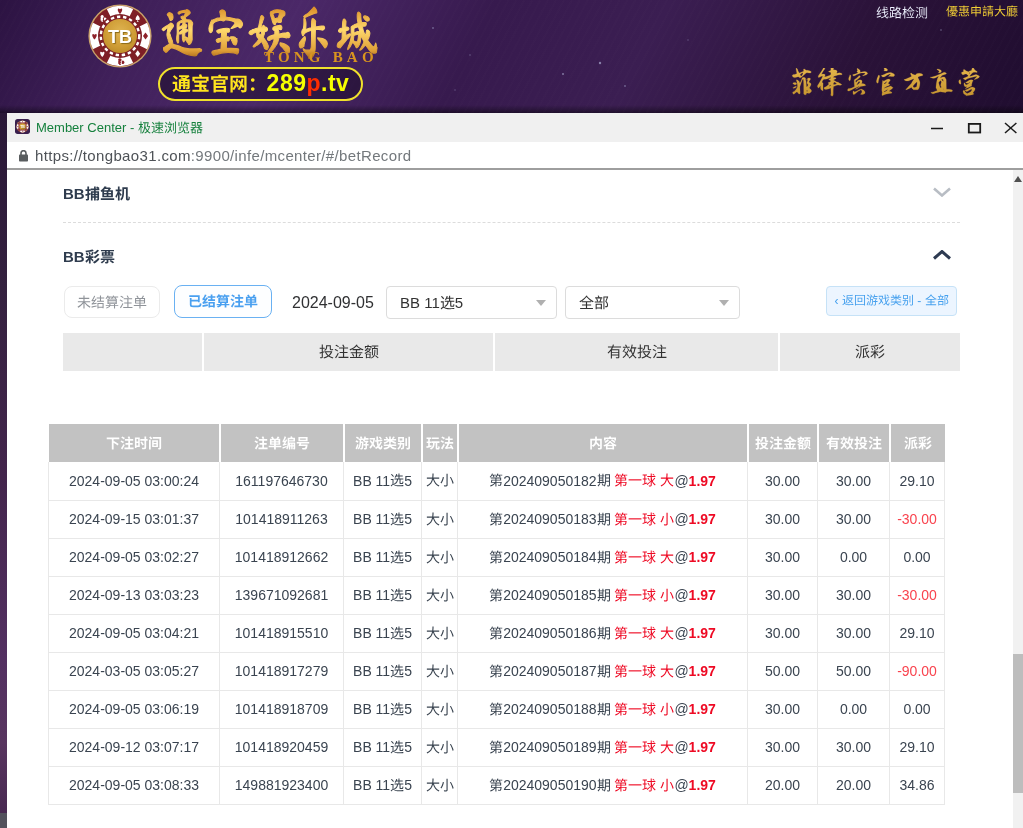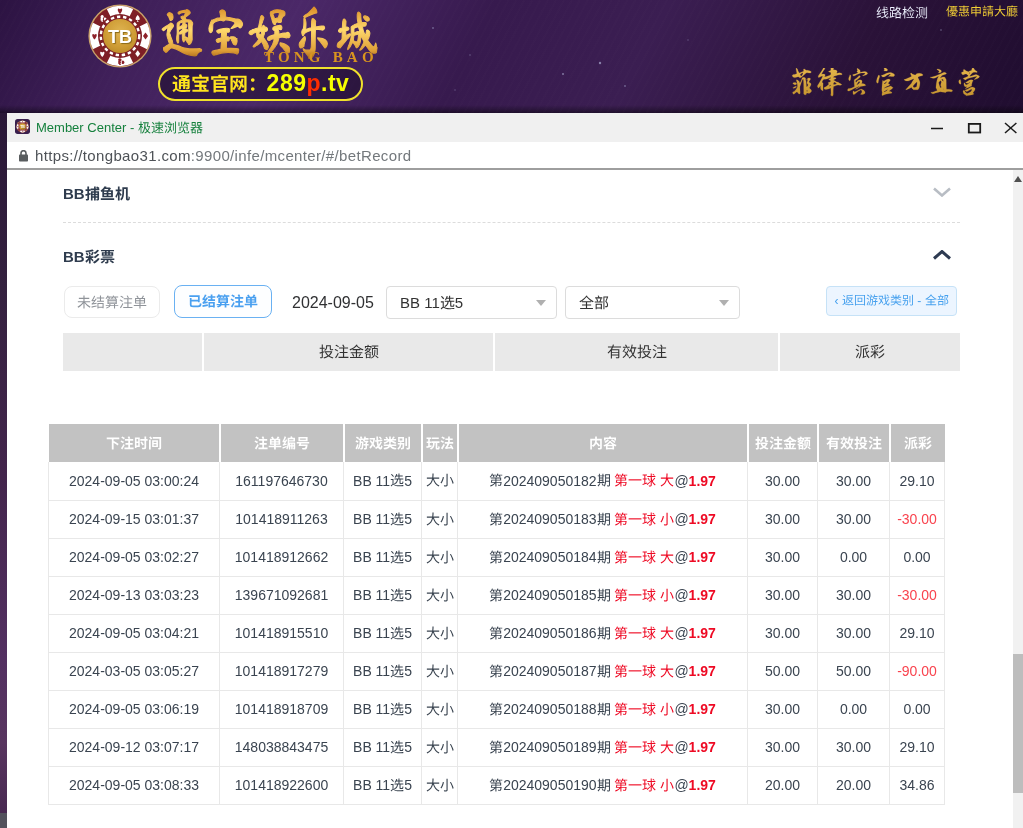--- a/index.html
+++ b/index.html
@@ -499,21 +499,21 @@
                 <use href="#r7403" x="2000"></use>
               </svg></span> <span style="display:inline-block;vertical-align:-0.12em;line-height:0"><svg style="display:block" width="14.0" height="14" viewBox="0 -880 1000 1000" fill="currentColor">
                 <use href="#r5c0f" x="0"></use>
               </svg></span></span><span class="at">@</span><b class="cr">1.97</b></td>
         <td>30.00</td>
         <td>0.00</td>
         <td>0.00</td>
       </tr>
       <tr class="mtr">
         <td>2024-09-12 03:07:17</td>
-        <td>148038843475</td>
+        <td>101418920459</td>
         <td>BB 11<span style="display:inline-block;vertical-align:-0.12em;line-height:0"><svg style="display:block" width="14.0" height="14" viewBox="0 -880 1000 1000" fill="currentColor">
               <use href="#r9009" x="0"></use>
             </svg></span>5</td>
         <td><span style="display:inline-block;vertical-align:-0.12em;line-height:0"><svg style="display:block" width="28.0" height="14" viewBox="0 -880 2000 1000" fill="currentColor">
               <use href="#r5927" x="0"></use>
               <use href="#r5c0f" x="1000"></use>
             </svg></span></td>
         <td><span style="display:inline-block;vertical-align:-0.12em;line-height:0"><svg style="display:block" width="14.0" height="14" viewBox="0 -880 1000 1000" fill="currentColor">
               <use href="#r7b2c" x="0"></use>
             </svg></span>202409050189<span style="display:inline-block;vertical-align:-0.12em;line-height:0"><svg style="display:block" width="14.0" height="14" viewBox="0 -880 1000 1000" fill="currentColor">
@@ -524,21 +524,21 @@
                 <use href="#r7403" x="2000"></use>
               </svg></span> <span style="display:inline-block;vertical-align:-0.12em;line-height:0"><svg style="display:block" width="14.0" height="14" viewBox="0 -880 1000 1000" fill="currentColor">
                 <use href="#r5927" x="0"></use>
               </svg></span></span><span class="at">@</span><b class="cr">1.97</b></td>
         <td>30.00</td>
         <td>30.00</td>
         <td>29.10</td>
       </tr>
       <tr class="mtr">
         <td>2024-09-05 03:08:33</td>
-        <td>101418922600</td>
+        <td>149881923400</td>
         <td>BB 11<span style="display:inline-block;vertical-align:-0.12em;line-height:0"><svg style="display:block" width="14.0" height="14" viewBox="0 -880 1000 1000" fill="currentColor">
               <use href="#r9009" x="0"></use>
             </svg></span>5</td>
         <td><span style="display:inline-block;vertical-align:-0.12em;line-height:0"><svg style="display:block" width="28.0" height="14" viewBox="0 -880 2000 1000" fill="currentColor">
               <use href="#r5927" x="0"></use>
               <use href="#r5c0f" x="1000"></use>
             </svg></span></td>
         <td><span style="display:inline-block;vertical-align:-0.12em;line-height:0"><svg style="display:block" width="14.0" height="14" viewBox="0 -880 1000 1000" fill="currentColor">
               <use href="#r7b2c" x="0"></use>
             </svg></span>202409050190<span style="display:inline-block;vertical-align:-0.12em;line-height:0"><svg style="display:block" width="14.0" height="14" viewBox="0 -880 1000 1000" fill="currentColor">

